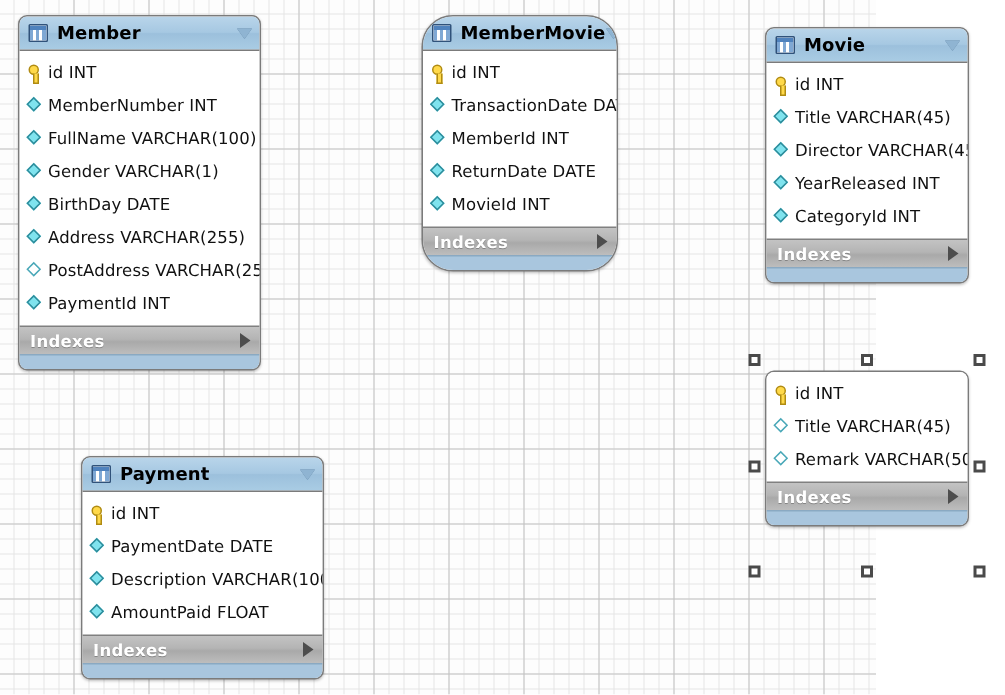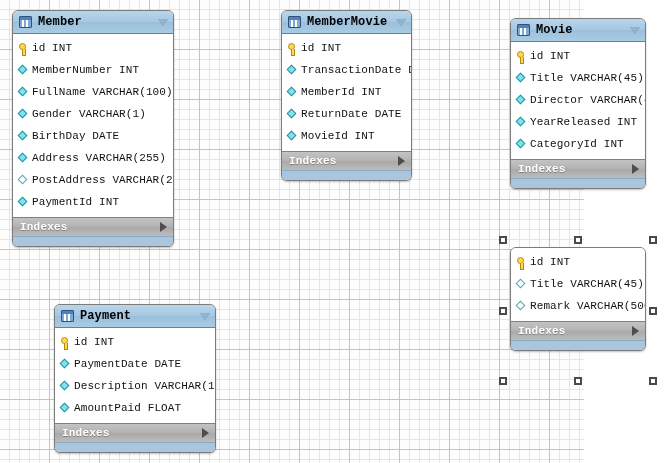--- a/index.html
+++ b/index.html
@@ -24,21 +24,20 @@
       linear-gradient(to right,  rgba(190,190,190,0.85) 1px, transparent 1px),
       linear-gradient(to bottom, rgba(190,190,190,0.85) 1px, transparent 1px),
       linear-gradient(to right,  rgba(228,228,228,0.95) 1px, transparent 1px),
       linear-gradient(to bottom, rgba(228,228,228,0.95) 1px, transparent 1px);
     background-size:
       50px 50px,
       50px 50px,
       10px 10px,
       10px 10px;
     background-position: -1px -1px, -1px -1px, -1px -1px, -1px -1px;
-    font-family: Liberation Mono, monospace;
   }
 
   
   .table-node {
     position: absolute;
     box-sizing: border-box;
     background: #ffffff;
     border: 1px solid #7b7b7b;
     border-radius: 6px;
     box-shadow: 0 1px 2px rgba(0,0,0,0.25);
@@ -256,21 +255,21 @@
           <span class="ico-diamond"></span>
           <span class="col-label">PaymentId INT</span>
         </div>
       </div>
       <div class="tbl-indexes">
         <span class="idx-label">Indexes</span>
         <span class="idx-caret"></span>
       </div>
       <div class="tbl-footer"></div>
     </div>
-    <div class="table-node" style="left: 281px; top: 10px; width: 131px;">
+    <div class="table-node" style="left: 281px; top: 10px; width: 131px; border-radius: 21px;">
       <div class="tbl-title">
         <span class="tbl-icon"></span>
         <span class="tbl-name">MemberMovie</span>
         <span class="tbl-caret"></span>
       </div>
       <div class="tbl-cols">
         <div class="col-row">
           <span class="ico-key"></span>
           <span class="col-label">id INT</span>
         </div>

